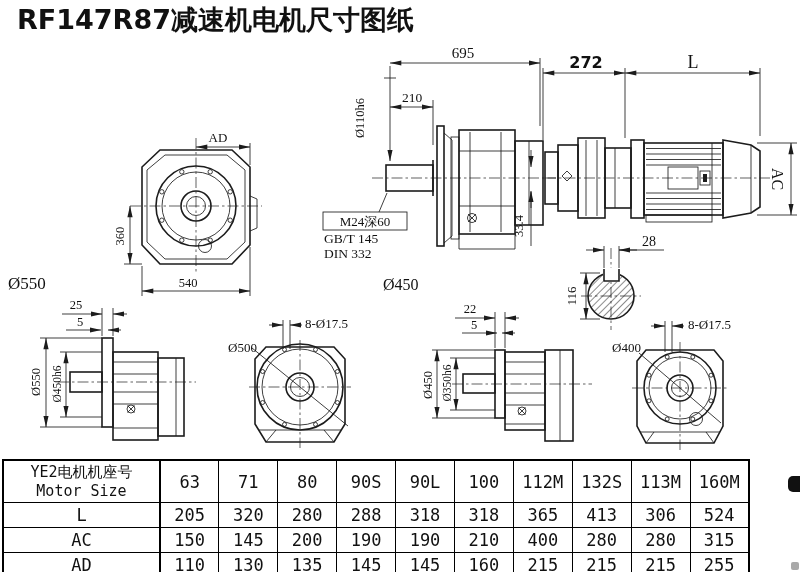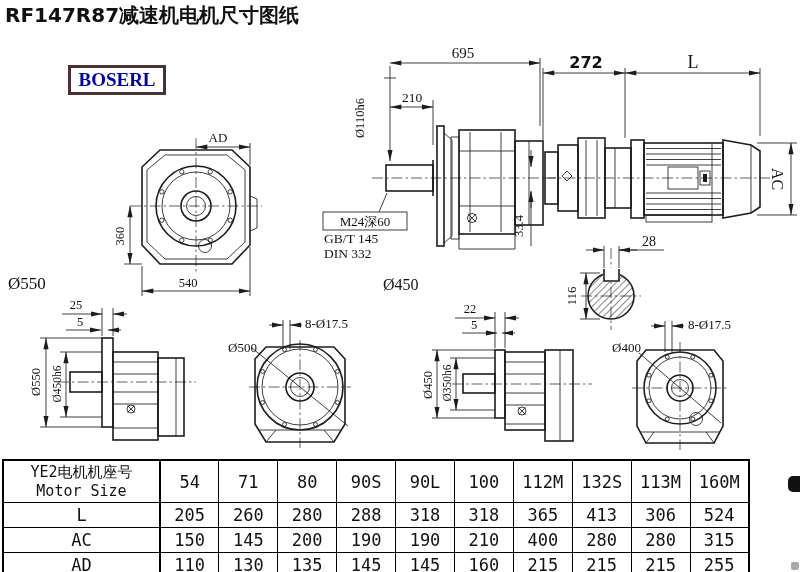--- a/index.html
+++ b/index.html
@@ -1,19 +1,19 @@
 <!DOCTYPE html>
 <html><head>
 <meta charset="utf-8">
 <style>
   html,body{margin:0;padding:0;background:#fff;}
   #page{position:relative;width:800px;height:572px;background:#fff;overflow:hidden;
         font-family:"Liberation Sans",sans-serif;}
-  #title{position:absolute;left:5px;top:2px;font-family:"DejaVu Sans",sans-serif;
-         font-weight:800;font-size:20px;color:#111;letter-spacing:0px;white-space:nowrap;}
+  #title{position:absolute;left:17px;top:2px;font-family:"DejaVu Sans",sans-serif;
+         font-weight:800;font-size:27px;color:#111;letter-spacing:0px;white-space:nowrap;}
   #logo{position:absolute;left:68px;top:65px;width:92px;height:24px;border:3px solid #4a3232;
         display:flex;align-items:center;justify-content:center;
         font-family:"Liberation Serif",serif;font-weight:bold;font-size:19px;color:#0000a6;}
   #drawing{position:absolute;left:0;top:0;}
   
   .ln{stroke:#1c1c1c;stroke-width:1.6;fill:none;}
   .tn{stroke:#1c1c1c;stroke-width:0.85;fill:none;}
   .cl{stroke:#1c1c1c;stroke-width:0.7;fill:none;stroke-dasharray:11 3 2.5 3;}
   text.dim{font-family:"Liberation Serif",serif;fill:#111;}
   text.dimb{font-family:"DejaVu Sans",sans-serif;font-weight:bold;fill:#111;}
@@ -30,21 +30,20 @@
   #edge-tab{position:absolute;right:0px;top:476px;width:12px;height:16px;background:#111;
         border-radius:5px 0 0 5px;}
   #corner-mark{position:absolute;right:1px;bottom:2px;width:8px;height:8px;background:#a9a9a9;
         border-radius:2px;}
 </style>
 </head>
 <body>
 
 <div id="page">
   <div id="title">RF147R87减速机电机尺寸图纸</div>
-  <div id="logo">BOSERL</div>
 
   <svg id="drawing" width="800" height="458" viewBox="0 0 800 458">
     <defs>
       <marker id="ae" markerWidth="12" markerHeight="7" refX="11.3" refY="3.5" orient="auto" markerUnits="userSpaceOnUse">
         <path d="M0,0.9 L11.5,3.5 L0,6.1 Z" fill="#1c1c1c"></path>
       </marker>
       <marker id="as" markerWidth="12" markerHeight="7" refX="0.2" refY="3.5" orient="auto" markerUnits="userSpaceOnUse">
         <path d="M11.5,0.9 L0,3.5 L11.5,6.1 Z" fill="#1c1c1c"></path>
       </marker>
       <pattern id="hatch" width="5" height="5" patternUnits="userSpaceOnUse" patternTransform="rotate(45)">
@@ -352,37 +351,37 @@
     <colgroup>
       <col style="width:157px">
       <col span="10" style="width:58.9px">
     </colgroup>
     <thead>
         <tr>
           <th class="hcell hfirst csep">
             <div>YE2电机机座号</div>
             <div>Motor Size</div>
           </th>
-          <th class="hcell">54</th>
+          <th class="hcell">63</th>
           <th class="hcell">71</th>
           <th class="hcell">80</th>
           <th class="hcell">90S</th>
           <th class="hcell">90L</th>
           <th class="hcell">100</th>
           <th class="hcell">112M</th>
           <th class="hcell">132S</th>
           <th class="hcell">113M</th>
           <th class="hcell">160M</th>
         </tr>
       </thead>
     <tbody>
         <tr class="drow">
           <td class="csep">L</td>
           <td>205</td>
-          <td>260</td>
+          <td>320</td>
           <td>280</td>
           <td>288</td>
           <td>318</td>
           <td>318</td>
           <td>365</td>
           <td>413</td>
           <td>306</td>
           <td>524</td>
         </tr>
         <tr class="drow">

